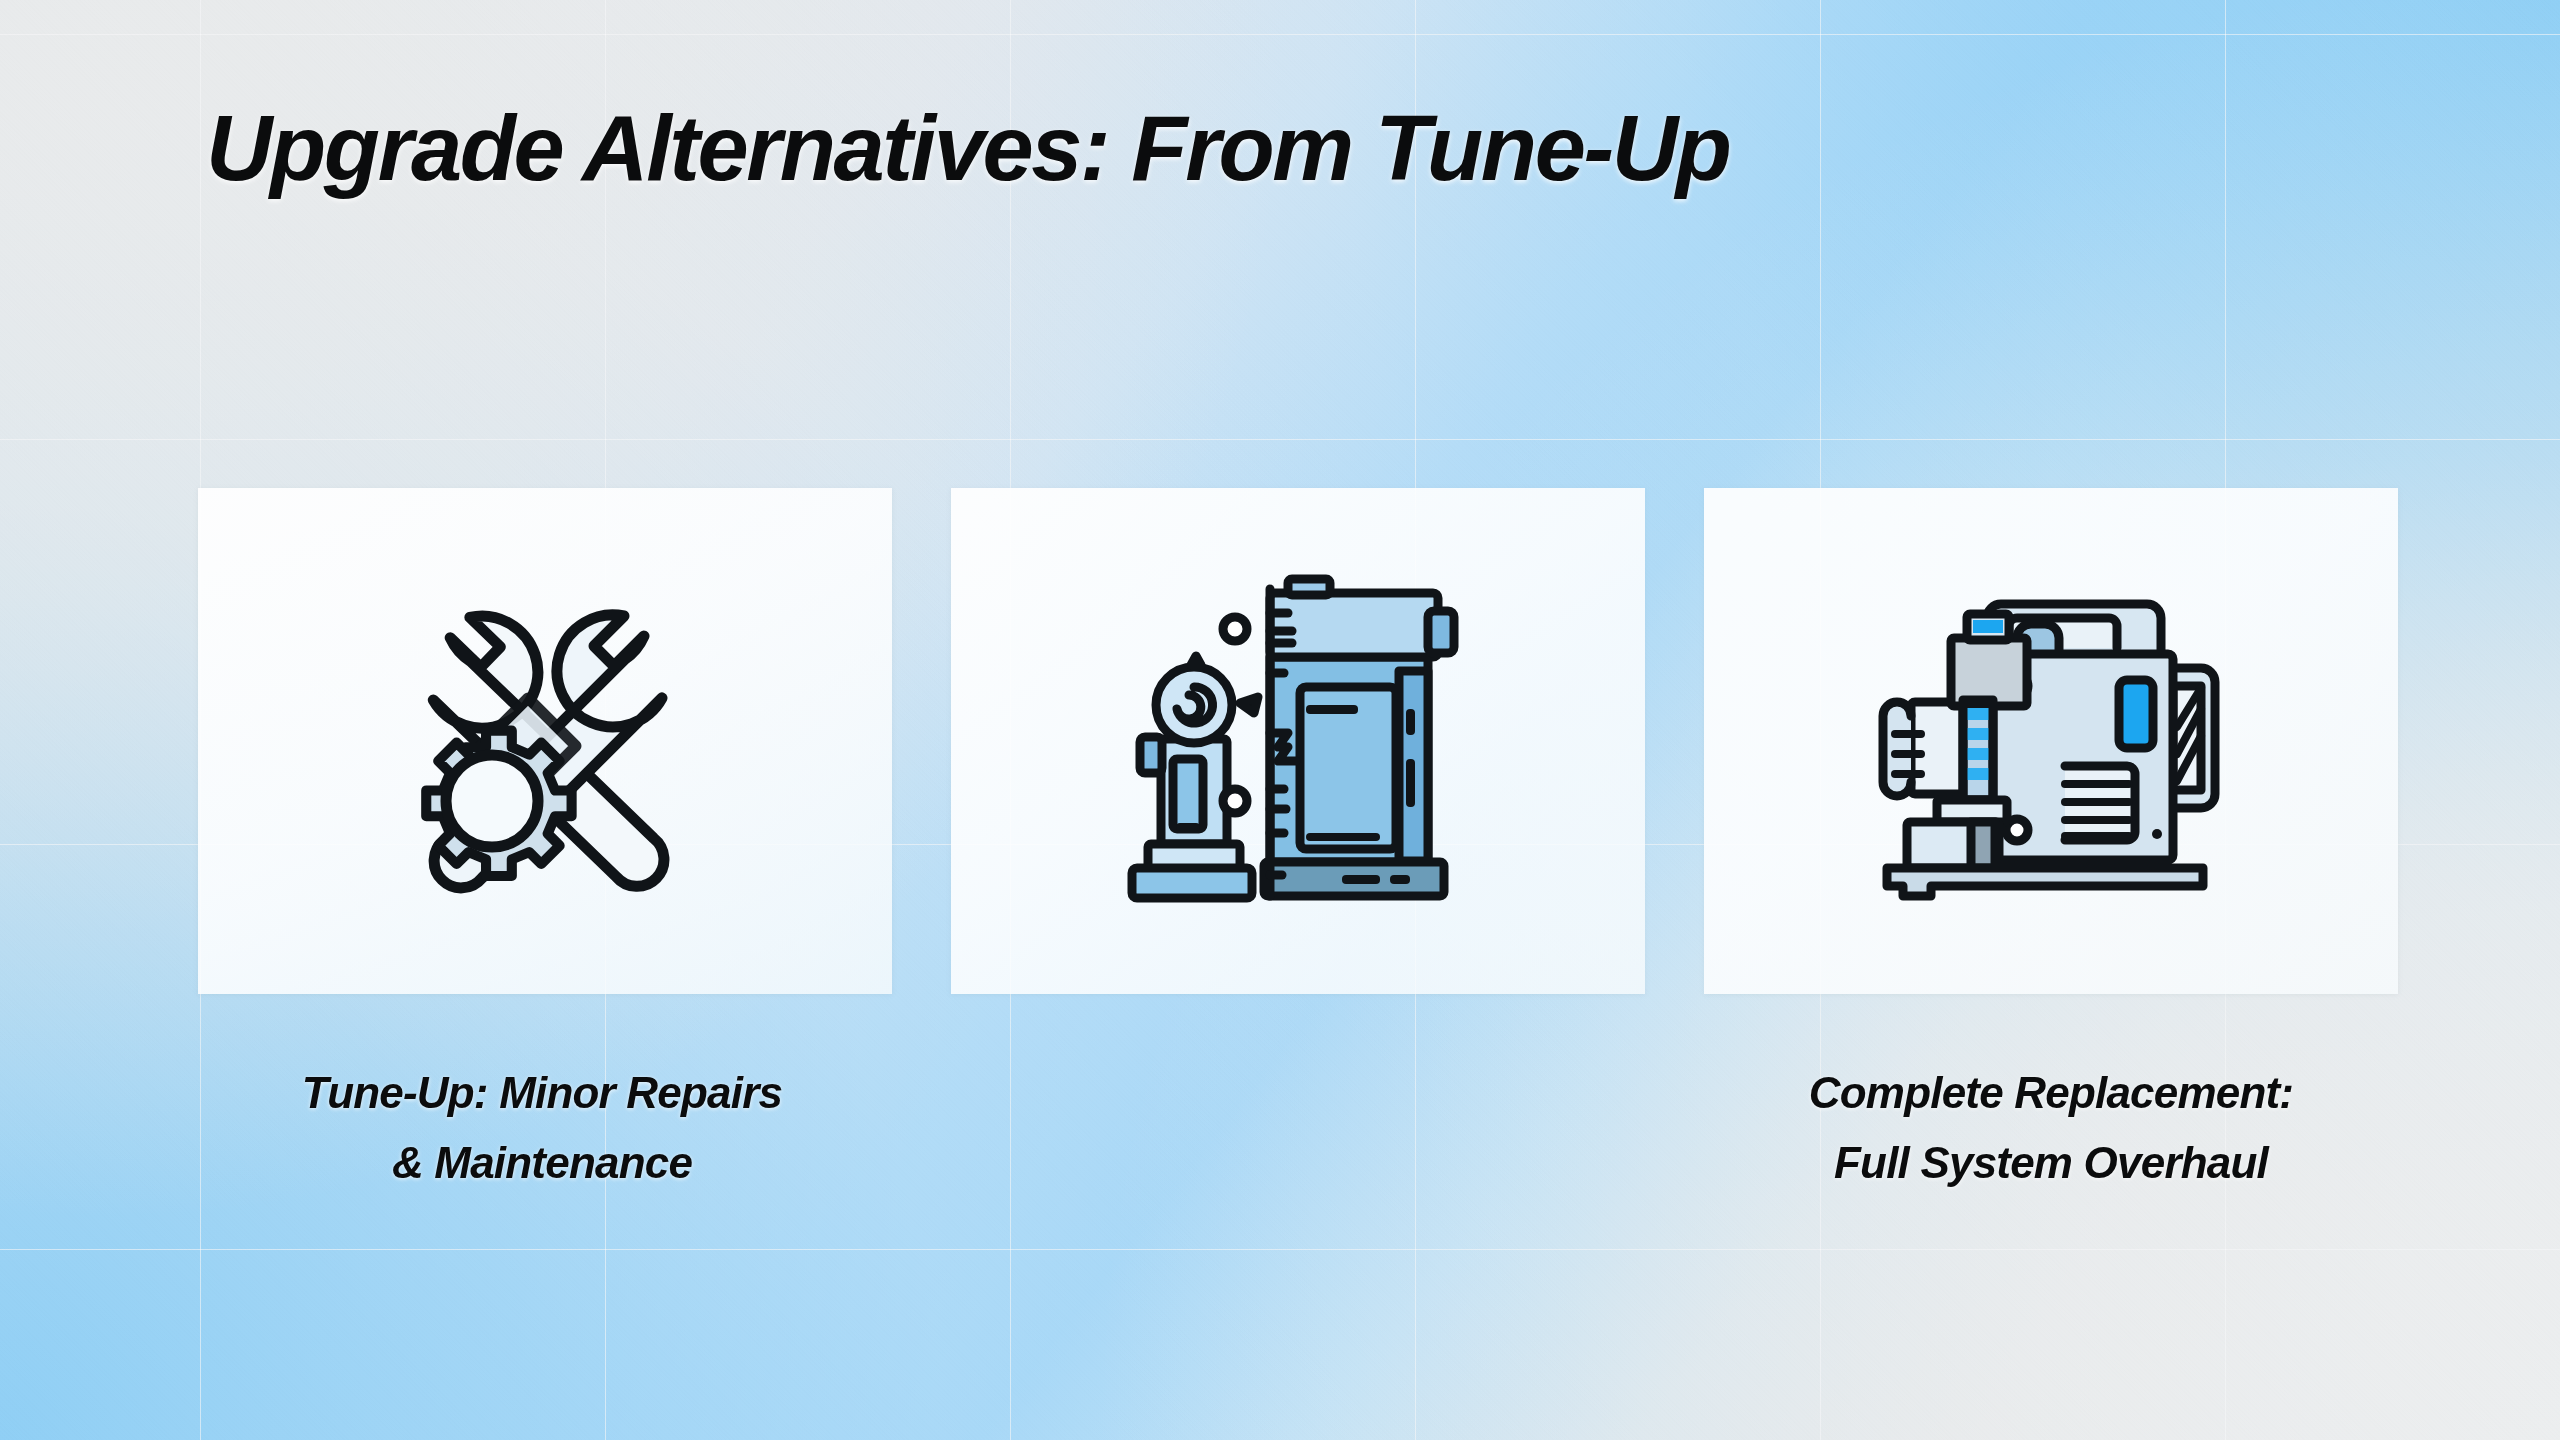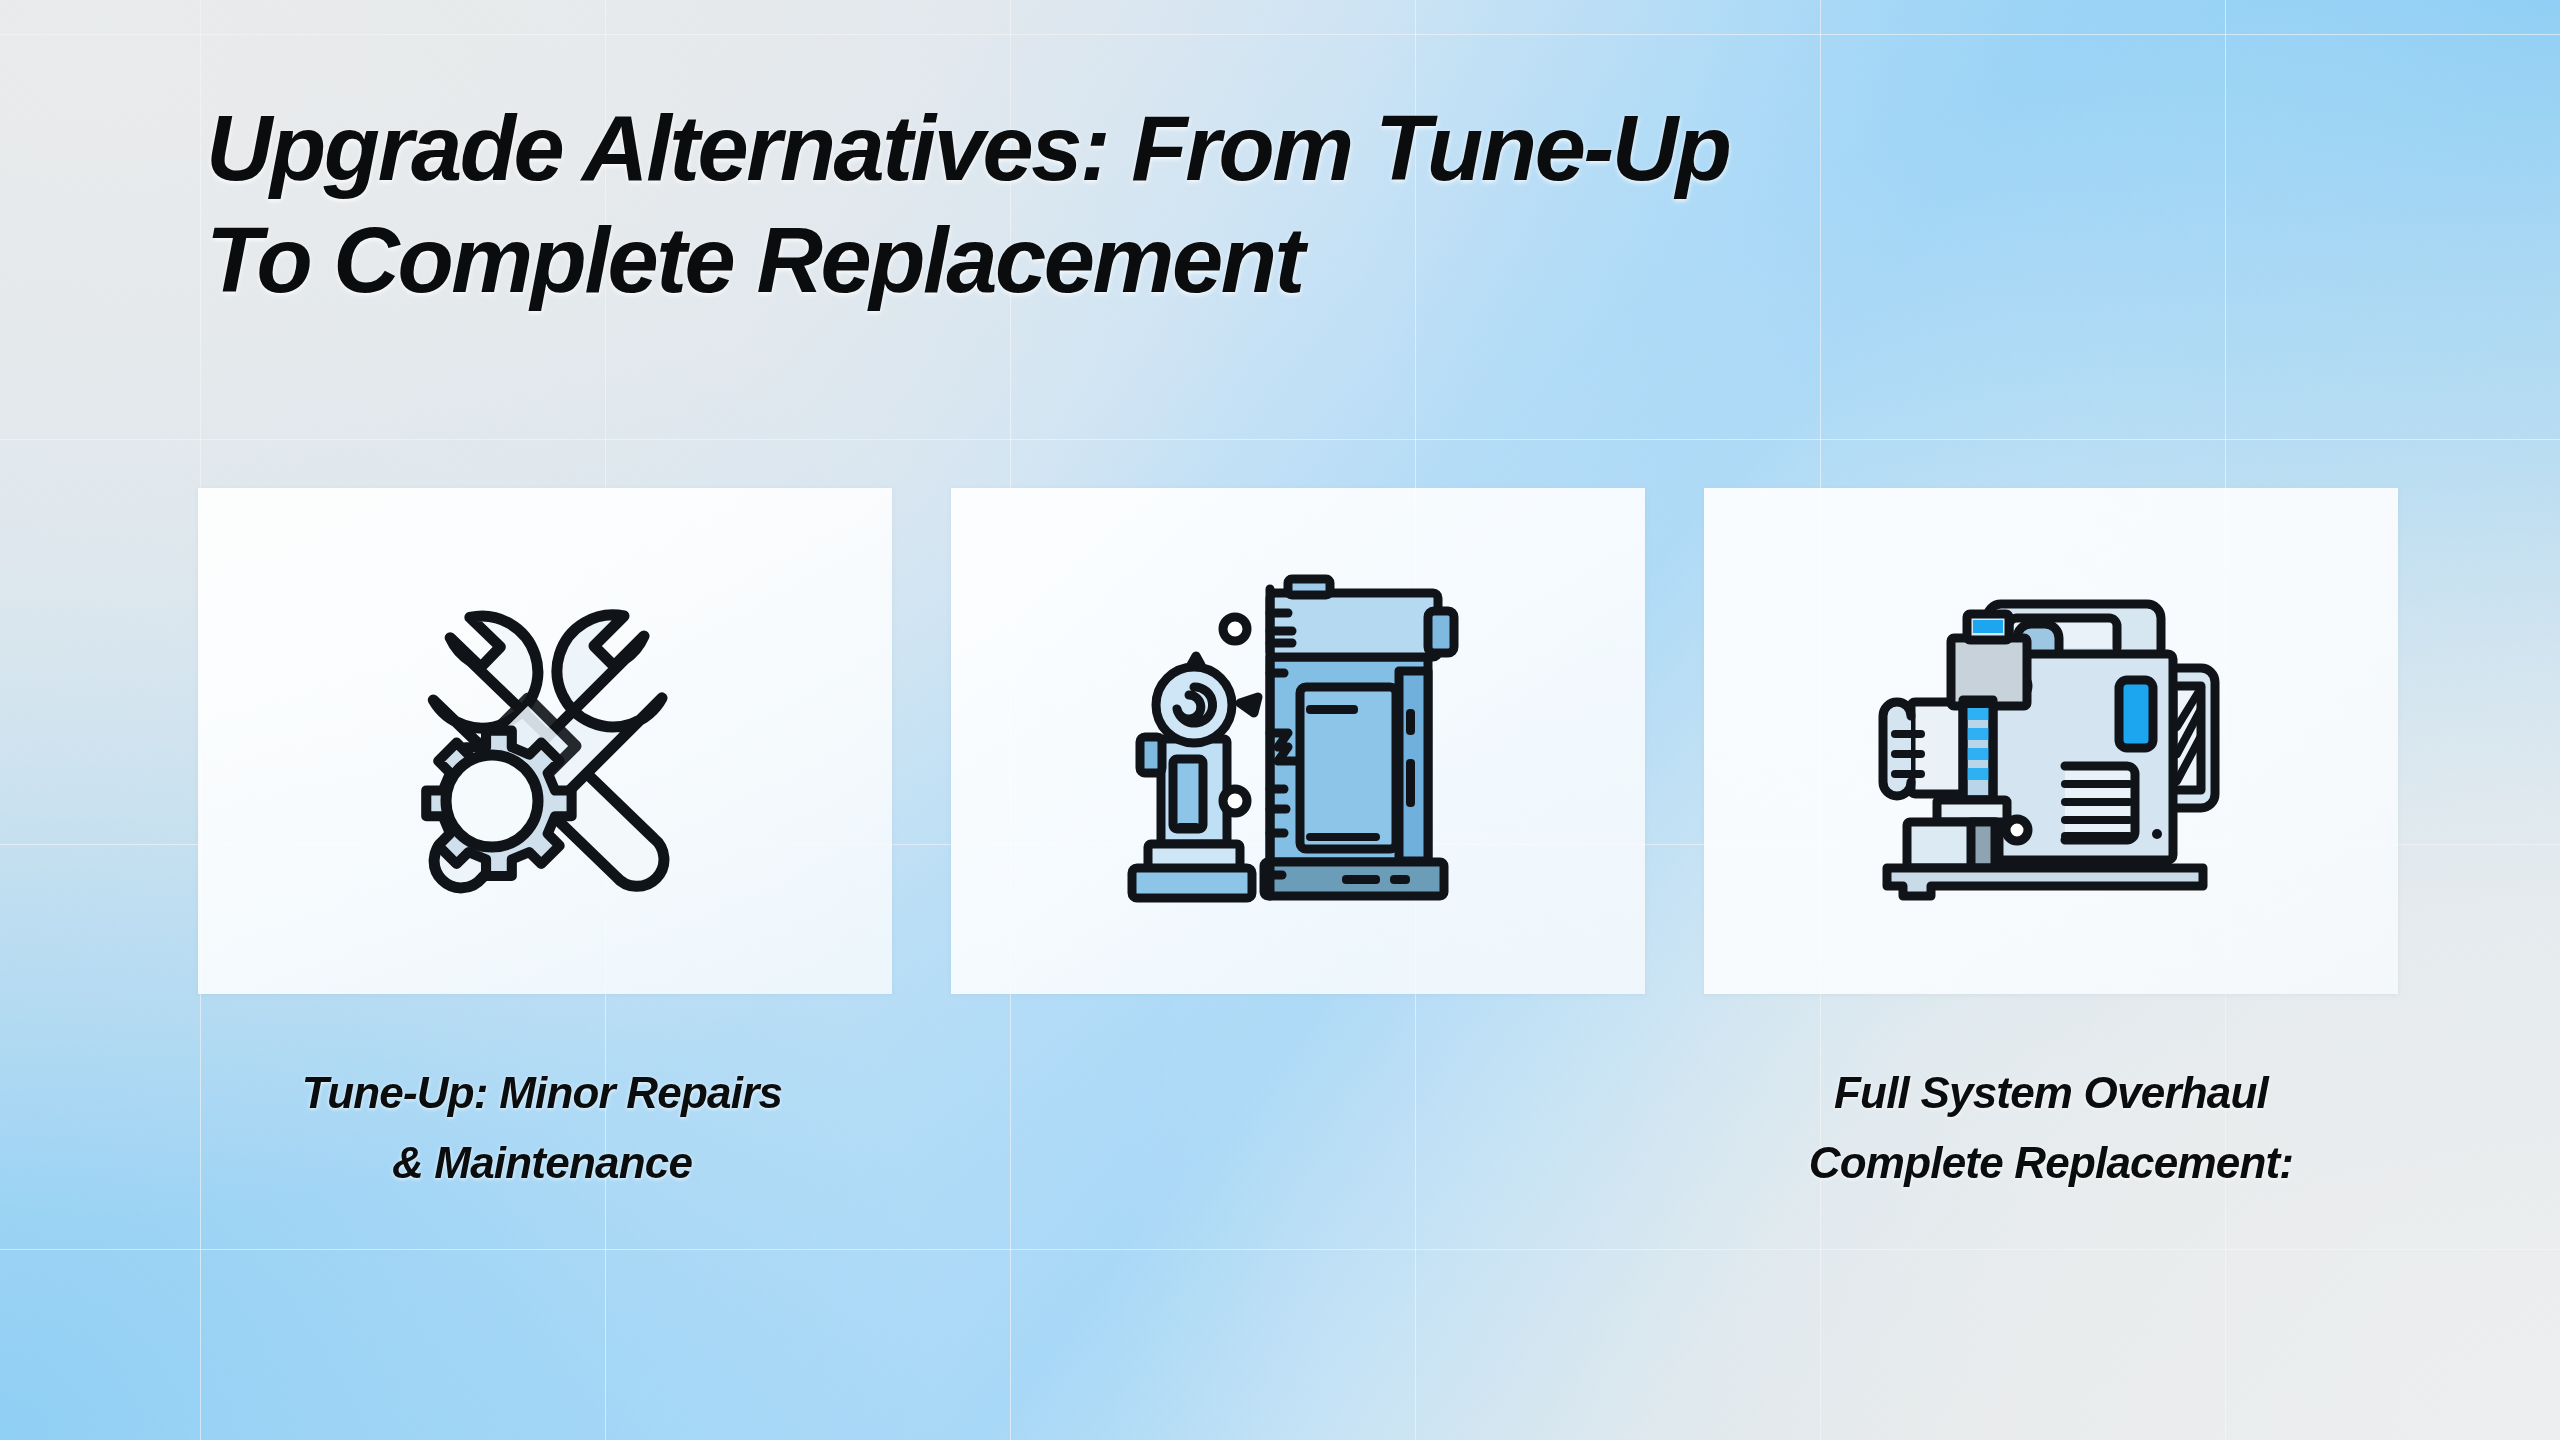--- a/index.html
+++ b/index.html
@@ -150,21 +150,20 @@
 <div id="bg-grey-tl"></div>
 <div id="bg-grey-br"></div>
 <div id="bg-grid2"></div>
 <div id="bg-grid"></div>
 <div id="bg-noise"></div>
 
 <div id="content">
 
   <div id="title-block">
     <div class="title-line">Upgrade Alternatives: From Tune-Up</div>
-    <div class="title-line">To Complete Replacement</div>
   </div>
 
   <div id="cards">
 
     <div class="card" id="card-1">
       <div class="card-panel">
         <svg class="card-icon" viewBox="0 0 330 330">
           <g fill="none" stroke="#101418" stroke-width="11" stroke-linejoin="round" stroke-linecap="round">
 
             <path d="M62 56 L92 86 L112 66 L82 36 A56 56 0 1 1 44 118 L224 298 A27 27 0 1 0 262 260 L82 80 A56 56 0 0 1 62 56 Z" fill="#f3f8fb" transform="translate(10,4) rotate(-1 160 160)"></path>
@@ -296,19 +295,19 @@
 
             <rect x="86" y="224" width="70" height="22" rx="2" fill="#e4eff6"></rect>
             <rect x="56" y="246" width="92" height="46" rx="3" fill="#dceaf4"></rect>
             <rect x="120" y="246" width="24" height="46" fill="#8fa4b3"></rect>
 
             <path d="M36 292 h316 v18 h-272 v10 h-28 v-10 h-16 Z" fill="#c9dbe8"></path>
           </g>
         </svg>
       </div>
       <div class="card-caption">
+        <span class="cap-line">Complete Replacement:</span>
         <span class="cap-line">Full System Overhaul</span>
-        <span class="cap-line">Complete Replacement:</span>
       </div>
     </div>
 
   </div>
 </div>
 
 </body></html>

